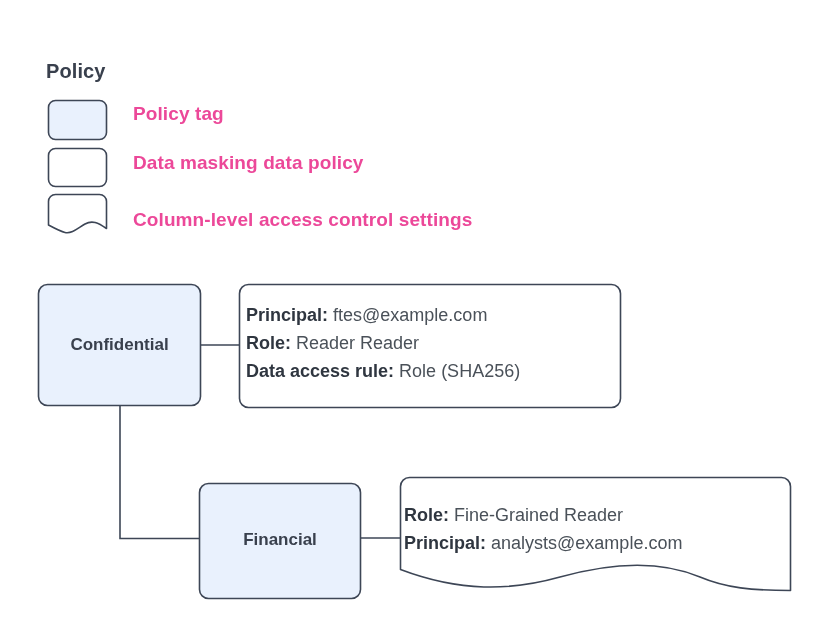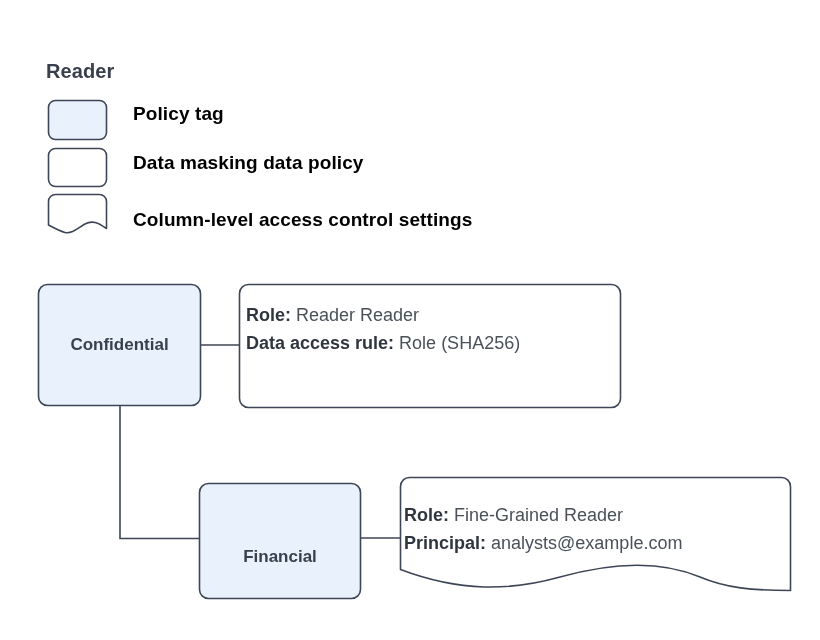--- a/index.html
+++ b/index.html
@@ -29,21 +29,21 @@
     font-size: 20px;
     font-weight: bold;
     color: #39404d;
     letter-spacing: 0.1px;
   }
   .legend-label {
     position: absolute;
     left: 133px;
     font-size: 19px;
     font-weight: bold;
-    color: #000000;
+    color: #ec4899;
     white-space: nowrap;
     letter-spacing: 0.1px;
   }
   #legend-label-0 { top: 103px; }
   #legend-label-1 { top: 152px; }
   #legend-label-2 { top: 209px; }
 
   .node-label {
     position: absolute;
     font-size: 17px;
@@ -54,21 +54,20 @@
   }
   #node-label-confidential {
     left: 38px;
     top: 335px;
     width: 163px;
   }
   #node-label-financial {
     left: 199px;
     top: 530px;
     width: 162px;
-    margin-top: 17px;
   }
 
   .panel-text {
     position: absolute;
     font-size: 18px;
     color: #4a5159;
     line-height: 28px;
     white-space: nowrap;
   }
   .panel-text .k {
@@ -111,30 +110,34 @@
 
   <rect x="199.5" y="483.5" width="161" height="115" rx="9" ry="9" fill="#e9f1fd" stroke="#3d4656" stroke-width="1.6"></rect>
 
   <path d="M 409.5 477.5 H 781.5 A 9 9 0 0 1 790.5 486.5 V 590.5
            C 752 590.5 726 588 700 577
            C 660 560 610 563 560 577
            C 510 591 460 592 400.5 569.5
            V 486.5 A 9 9 0 0 1 409.5 477.5 Z" fill="#ffffff" stroke="#3d4656" stroke-width="1.6" stroke-linejoin="round"></path>
 </svg>
 
-<div class="legend-title">Reader</div>
+<div class="legend-title">Policy</div>
 
 <div class="legend-label" id="legend-label-0">Policy tag</div>
 <div class="legend-label" id="legend-label-1">Data masking data policy</div>
 <div class="legend-label" id="legend-label-2">Column-level access control settings</div>
 
 <div class="node-label" id="node-label-confidential">Confidential</div>
 <div class="node-label" id="node-label-financial">Financial</div>
 
 <div class="panel-text" id="panel-confidential-text">
+  <div>
+    <span class="k">Principal:</span>
+    <span class="v">ftes@example.com</span>
+  </div>
   <div>
     <span class="k">Role:</span>
     <span class="v">Reader Reader</span>
   </div>
   <div>
     <span class="k">Data access rule:</span>
     <span class="v">Role (SHA256)</span>
   </div>
 </div>
 

